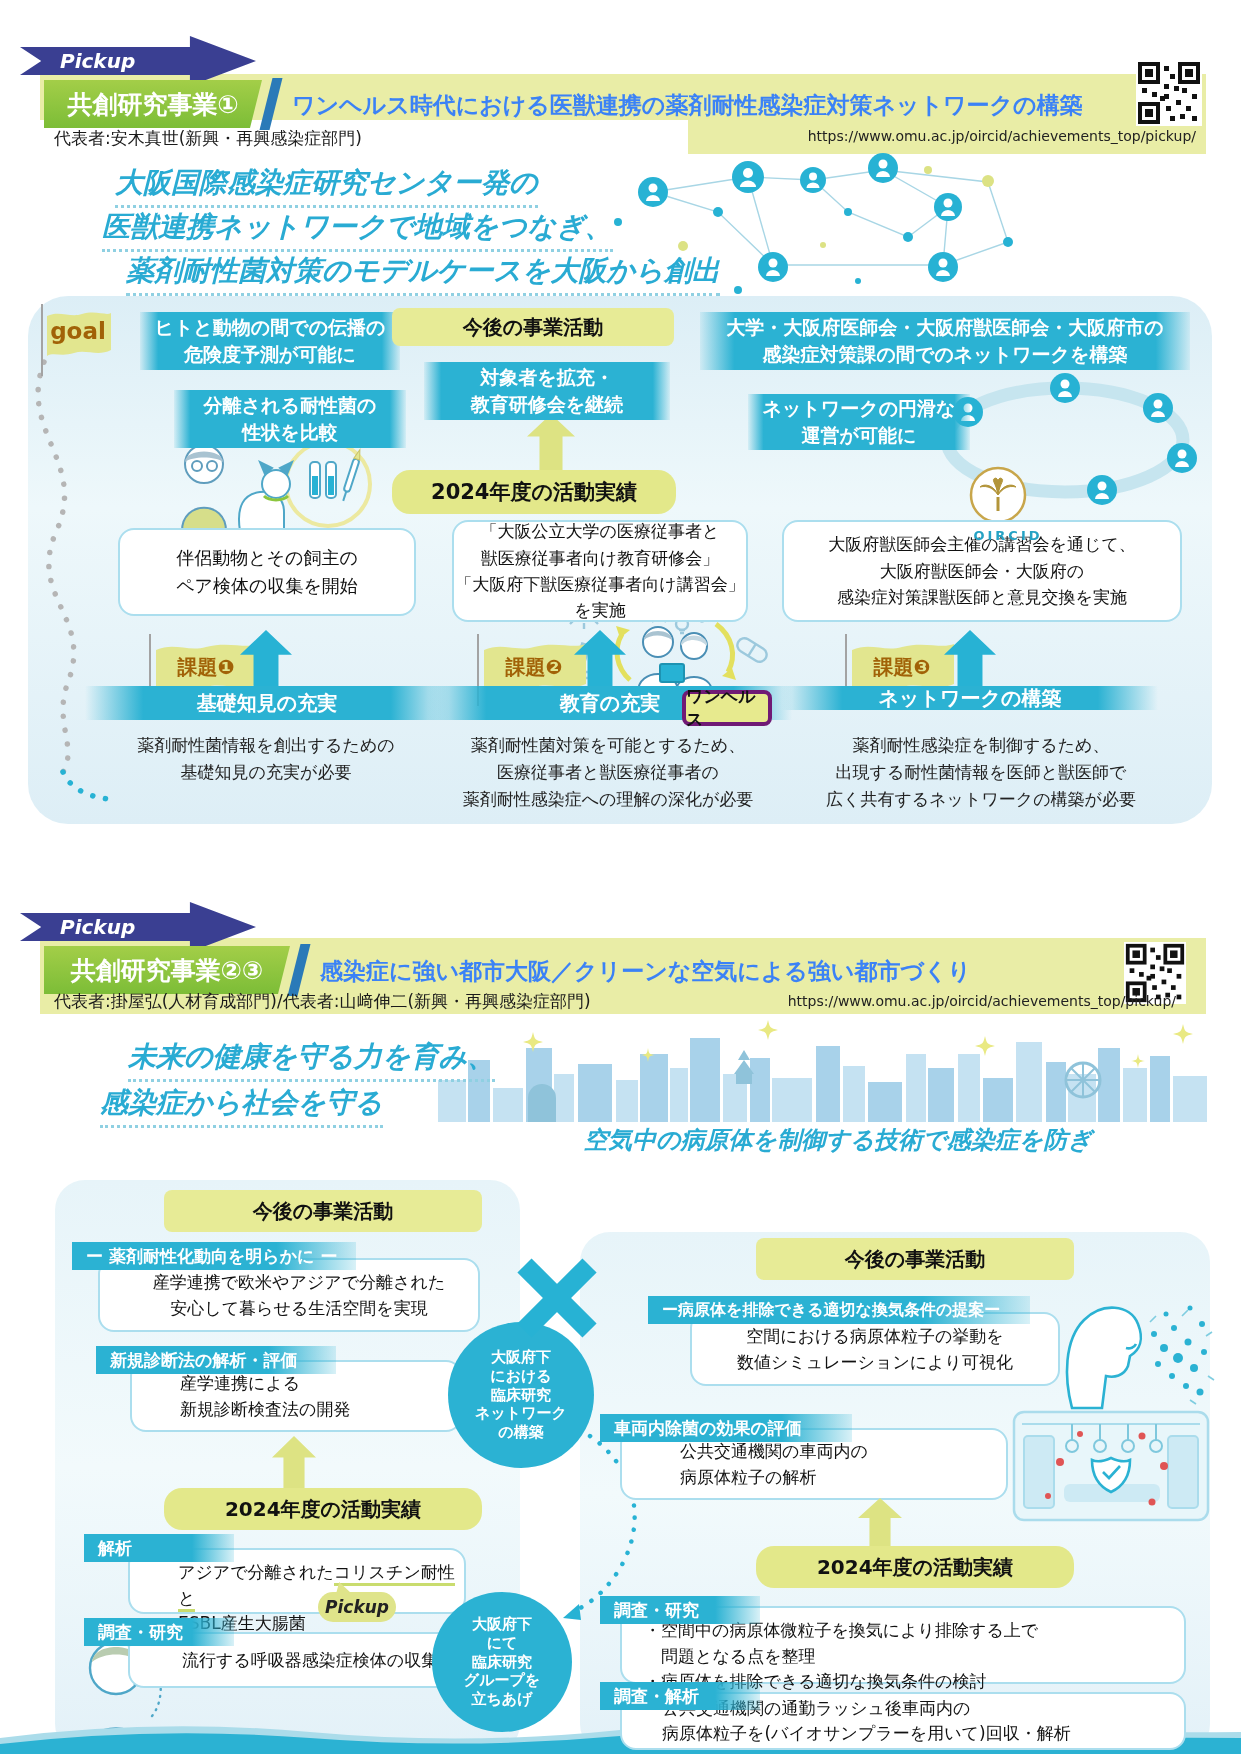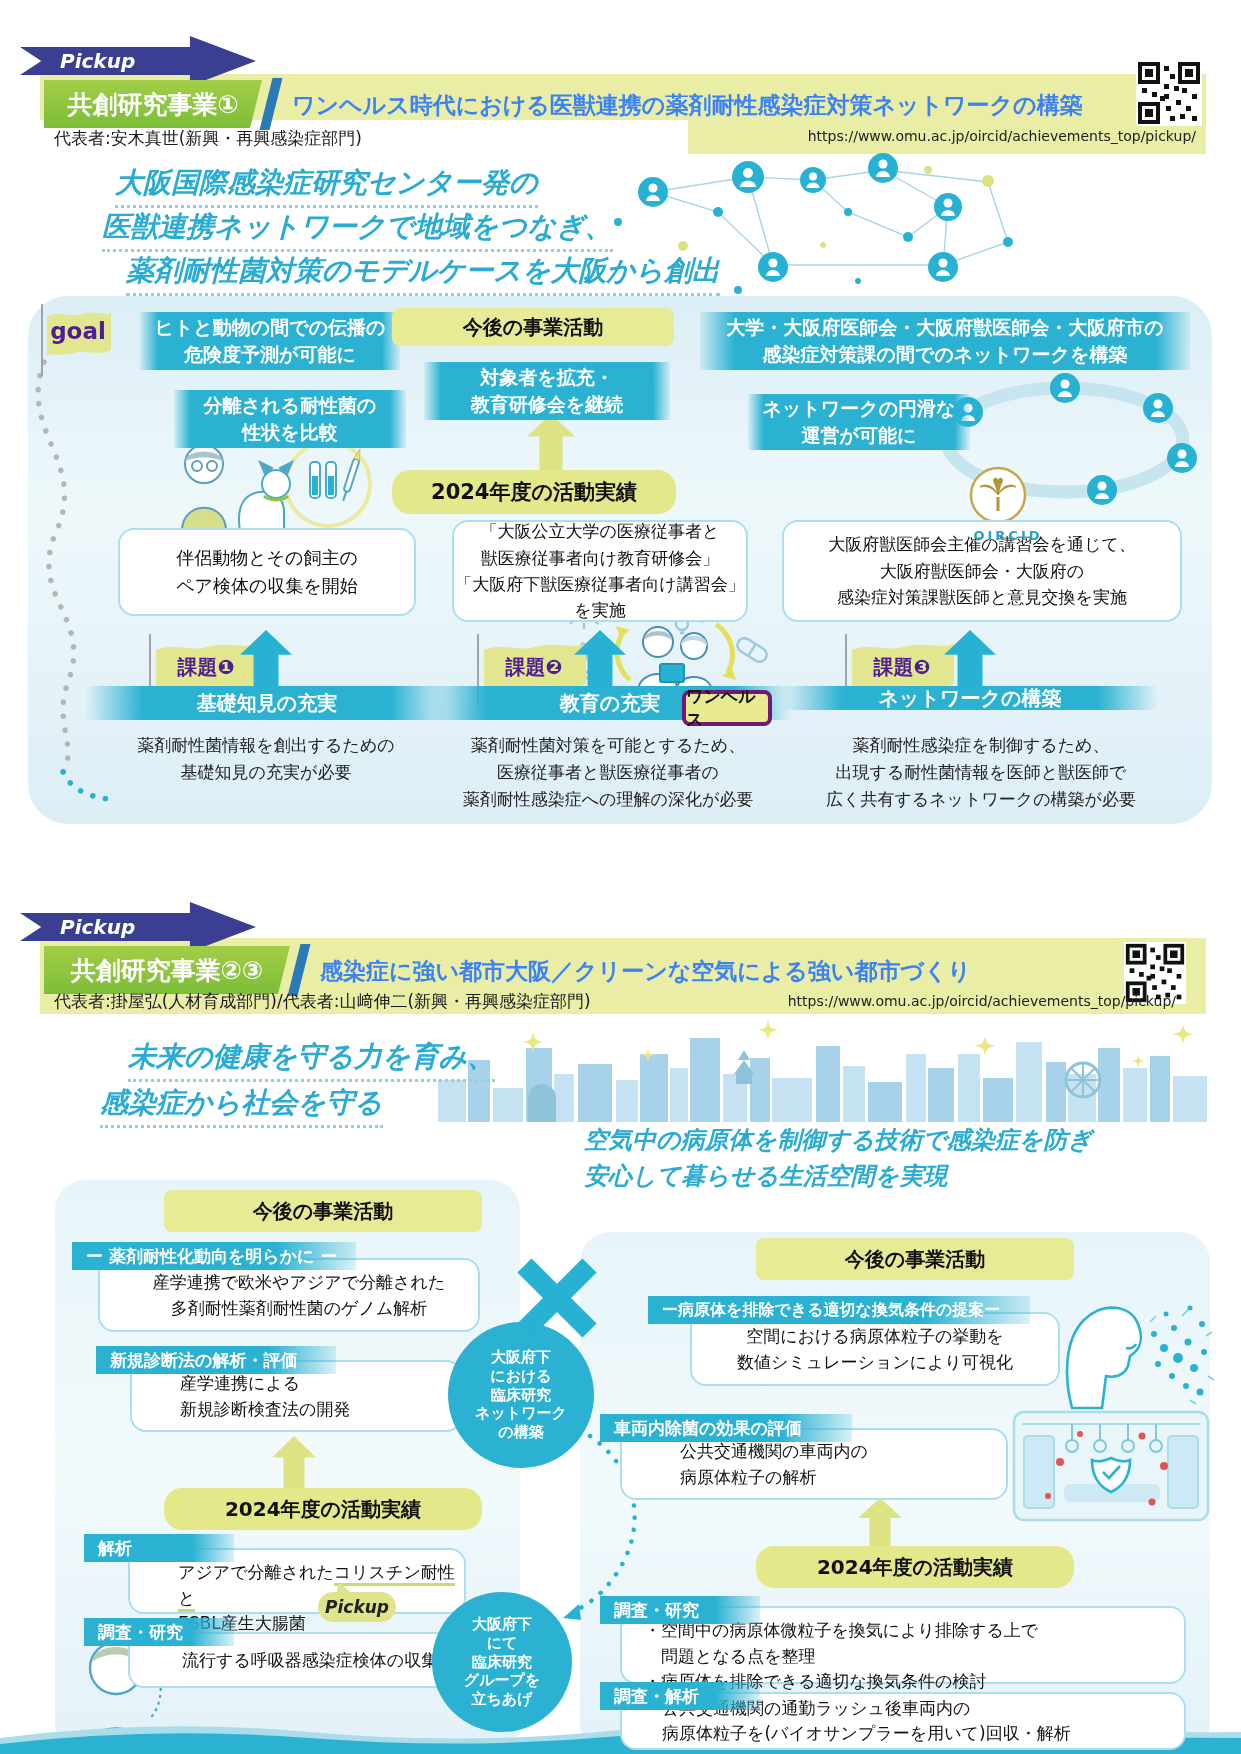--- a/index.html
+++ b/index.html
@@ -21,21 +21,21 @@
 .hl-line{color:#29abd3;font-weight:bold;font-style:italic;border-bottom:3px dotted #8fd0e2;padding-bottom:3px;white-space:nowrap;display:inline-block;z-index:3}
 .cbox{background:linear-gradient(90deg,rgba(44,179,212,.1),#2bb2d3 7%,#2bb2d3 93%,rgba(44,179,212,.1));color:#fff;font-weight:bold;text-align:center;font-size:19px;line-height:1.42;z-index:3}
 .ybox{background:#e7eb96;border-radius:8px;color:#111;font-weight:bold;font-size:20px;z-index:3}
 .ybox2{background:#e3e88a;border-radius:18px;color:#111;font-weight:bold;font-size:21px;z-index:3}
 .wbox{background:#fff;border:2px solid #abdeee;border-radius:16px;color:#111;font-size:17px;text-align:center;line-height:1.55;z-index:2}
 .cbar{background:linear-gradient(90deg,rgba(44,179,212,0),#2bb2d3 16%,#2bb2d3 84%,rgba(44,179,212,0));color:#fff;font-weight:bold;font-size:20px;z-index:3}
 .sbar{background:linear-gradient(90deg,#2bb2d3 72%,rgba(44,179,212,.18));color:#fff;font-weight:bold;font-size:17px;display:flex;align-items:center;padding-left:14px;white-space:nowrap;z-index:4}
 .uarrow{clip-path:polygon(50% 0,100% 40%,74% 40%,74% 100%,26% 100%,26% 40%,0 40%);z-index:2}
 .c-arrow{background:#27b2d4}
 .y-arrow{background:#dde383}
-.flagtxt{color:#4c1d95;font-weight:bold;z-index:4;text-align:center}
+.flagtxt{color:#a16207;font-weight:bold;z-index:4;text-align:center}
 .pole{background:#a3a3a3;z-index:3}
 .circle{border-radius:50%;background:#2bb2d3;color:#fff;font-weight:bold;font-size:15px;text-align:center;line-height:1.25;z-index:3}
 .para{font-size:17px;color:#222;text-align:center;line-height:1.6;z-index:3}
 .oh-label{background:#e7ea8e;border:4px solid #701a75;border-radius:8px;font-size:17px;font-weight:bold;color:#111;z-index:5}
 .ul-green{border-bottom:3px solid #c9dc6e;padding-bottom:1px}
 .bubble{background:#dfe48a;border-radius:15px;font-style:italic;font-weight:bold;font-size:17px;color:#222;z-index:5}
 .bubble-tail{background:#dfe48a;clip-path:polygon(20% 0,100% 100%,0 100%);z-index:5}
 .oircid-label{font-size:13px;font-weight:bold;color:#25a2c4;letter-spacing:3px;text-align:center;z-index:4}
 svg{position:absolute;z-index:1;overflow:visible}
 .z2{z-index:2}
@@ -421,26 +421,25 @@
       <path d="M95,14 C97,22 97,22 105,24 C97,26 97,26 95,34 C93,26 93,26 85,24 C93,22 93,22 95,14 Z"></path>
       <path d="M210,30 C211,36 211,36 217,37 C211,38 211,38 210,44 C209,38 209,38 203,37 C209,36 209,36 210,30 Z"></path>
       <path d="M330,2 C332,10 332,10 340,12 C332,14 332,14 330,22 C328,14 328,14 320,12 C328,10 328,10 330,2 Z"></path>
       <path d="M547,18 C549,26 549,26 557,28 C549,30 549,30 547,38 C545,30 545,30 537,28 C545,26 545,26 547,18 Z"></path>
       <path d="M700,36 C701,42 701,42 707,43 C701,44 701,44 700,50 C699,44 699,44 693,43 C699,42 699,42 700,36 Z"></path>
       <path d="M745,6 C747,14 747,14 755,16 C747,18 747,18 745,26 C743,18 743,18 735,16 C743,14 743,14 745,6 Z"></path>
     </g>
   </svg>
 
   <div class="abs" style="left:584px;top:1124px;z-index:3"><span class="hl-line" style="font-size:24px;border-bottom:none">空気中の病原体を制御する技術で感染症を防ぎ</span></div>
-  <div class="abs" style="left:584px;top:1160px;z-index:3"><span class="hl-line" style="font-size:24px;border-bottom:none">安心して暮らせる生活空間を実現</span></div>
 
   <div class="abs ybox flex" style="left:164px;top:1190px;width:318px;height:42px">今後の事業活動</div>
   <div class="abs sbar" style="left:72px;top:1242px;width:284px;height:28px">ー 薬剤耐性化動向を明らかに ー</div>
   <div class="abs wbox flex pre" style="left:98px;top:1258px;width:382px;height:74px;padding-left:20px">産学連携で欧米やアジアで分離された
-多剤耐性薬剤耐性菌のゲノム解析</div>
+安心して暮らせる生活空間を実現</div>
   <div class="abs sbar" style="left:96px;top:1346px;width:240px;height:28px">新規診断法の解析・評価</div>
   <div class="abs wbox flex pre" style="left:130px;top:1360px;width:332px;height:72px;justify-content:flex-start;text-align:left;padding-left:48px">産学連携による
 新規診断検査法の開発</div>
   <div class="abs circle flex pre" style="left:448px;top:1322px;width:146px;height:146px">大阪府下
 における
 臨床研究
 ネットワーク
 の構築</div>
   <div class="abs uarrow y-arrow" style="left:272px;top:1436px;width:44px;height:54px"></div>
   <div class="abs ybox2 flex" style="left:164px;top:1488px;width:318px;height:42px;font-size:20px">2024年度の活動実績</div>

